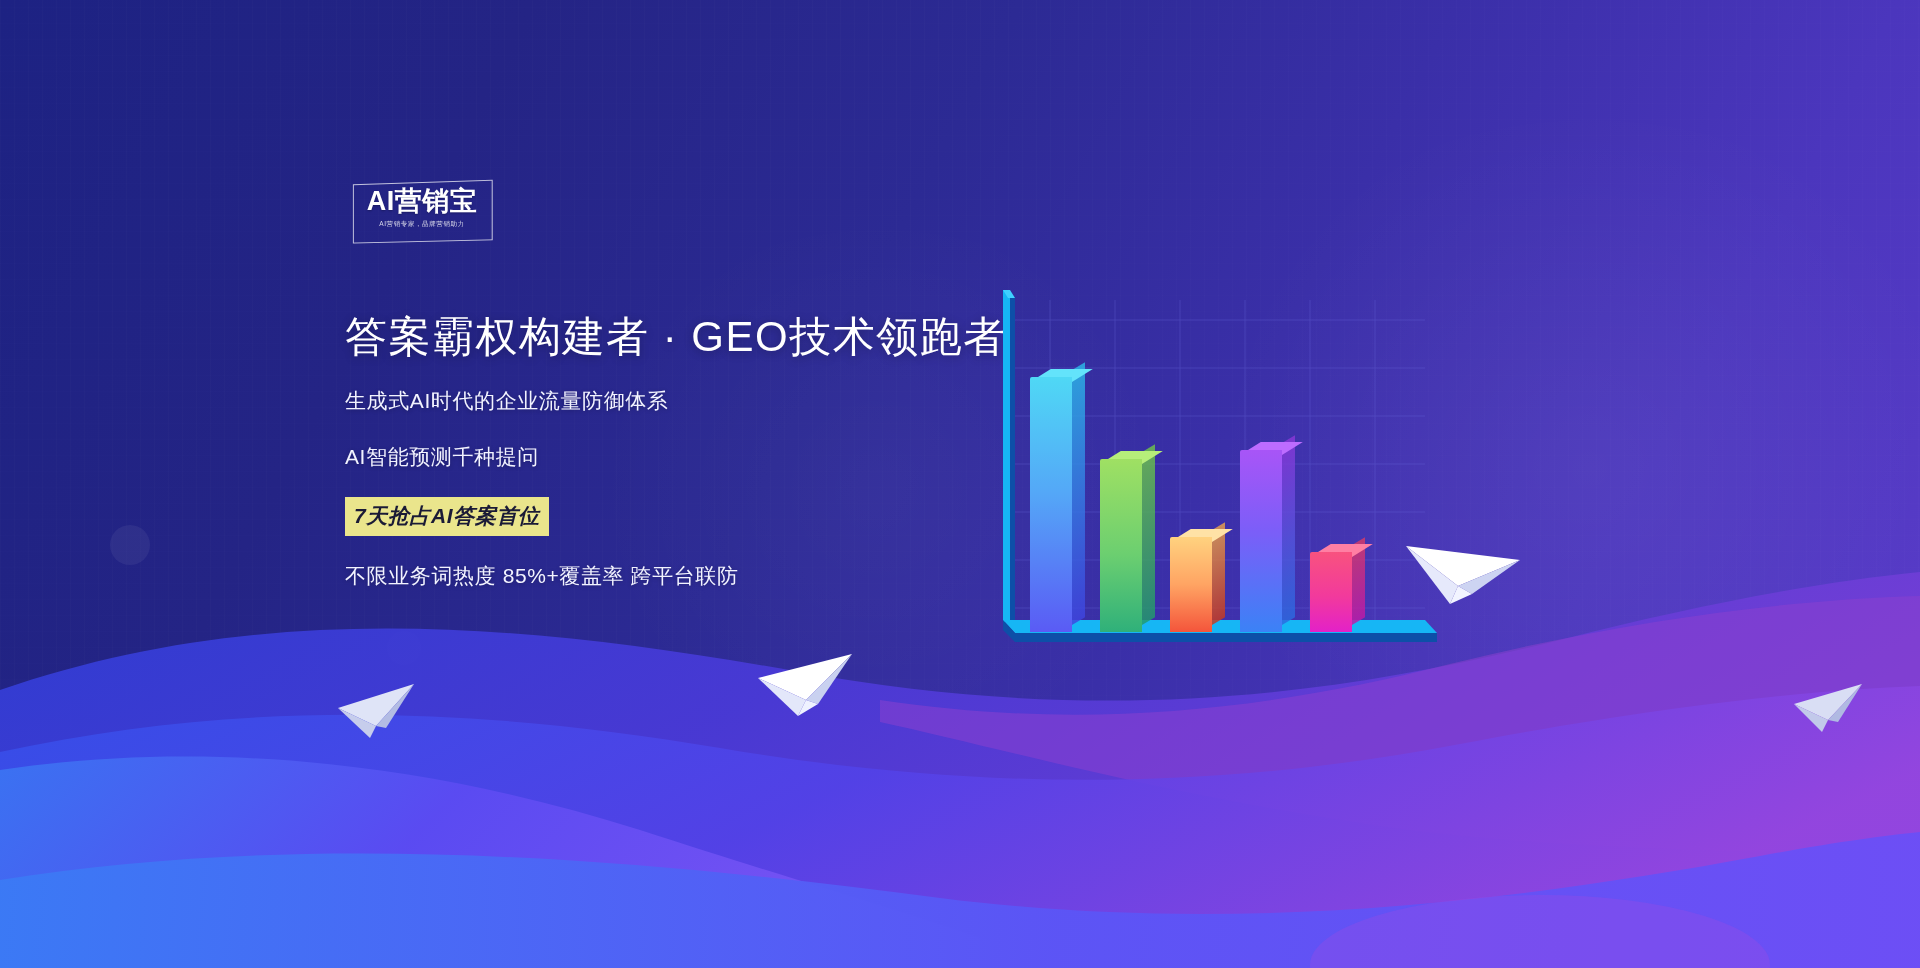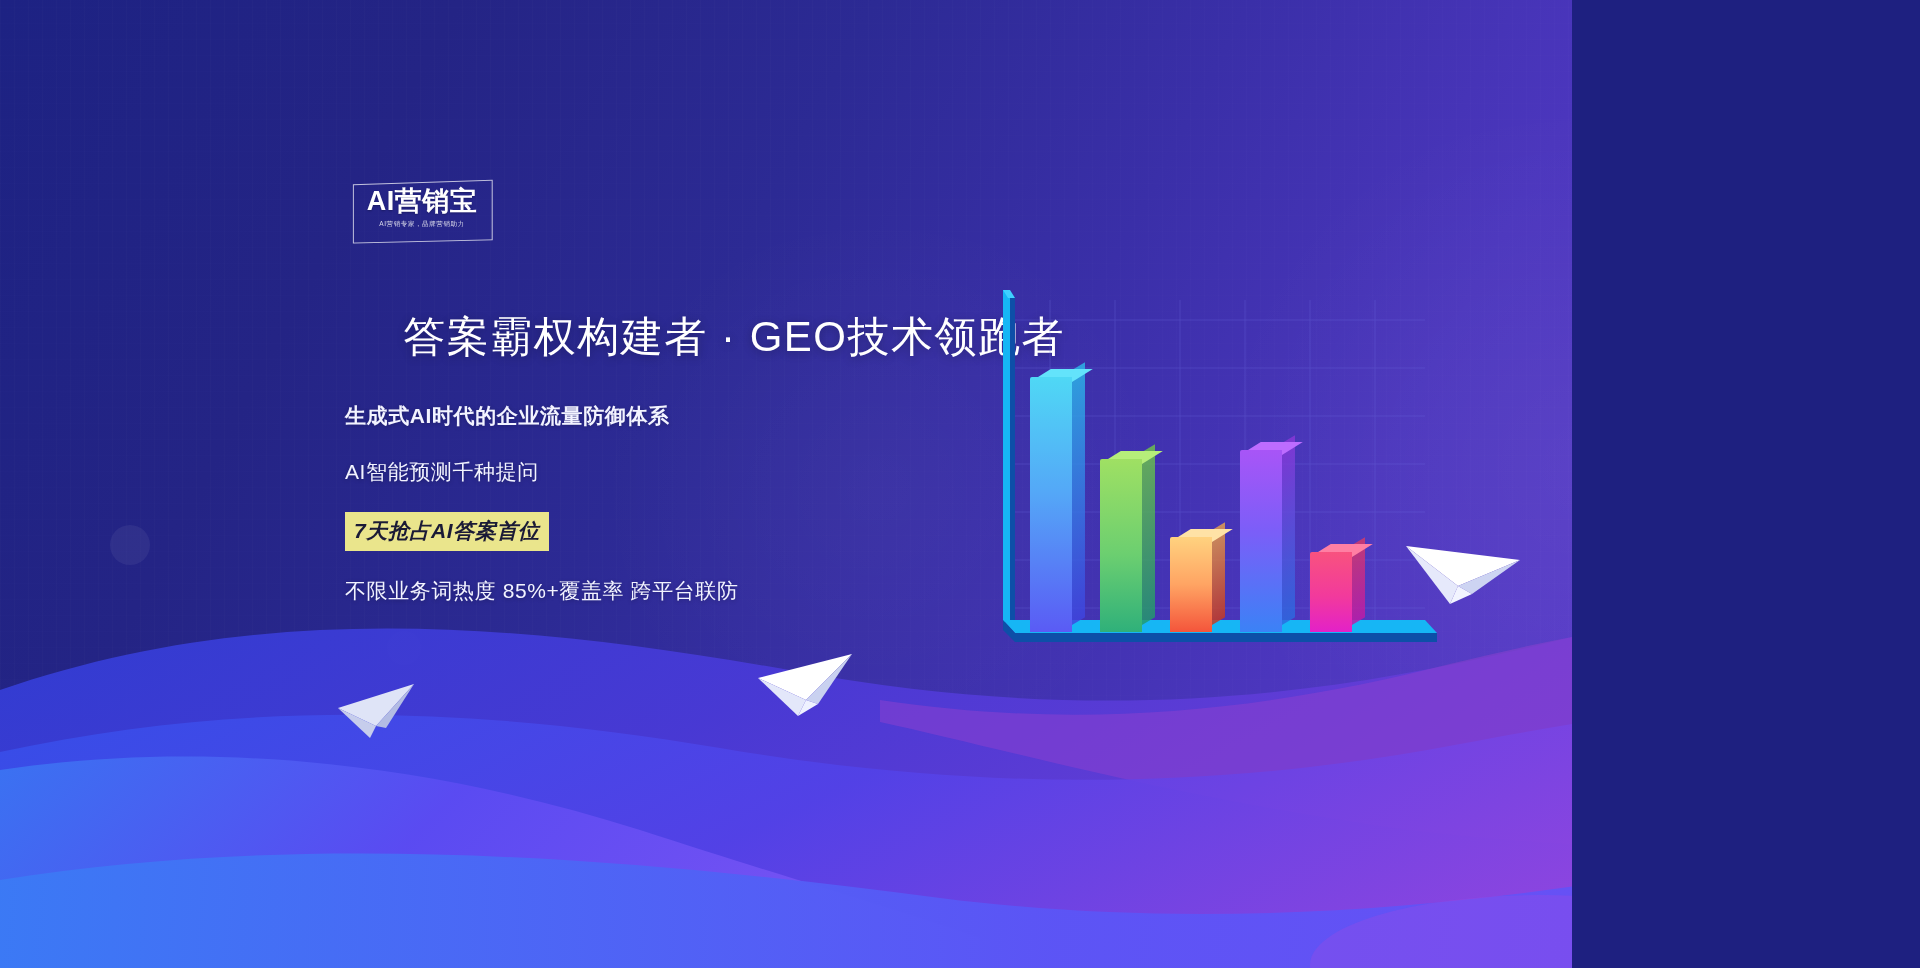--- a/index.html
+++ b/index.html
@@ -3,21 +3,21 @@
 <meta charset="utf-8">
 <title>AI营销宝 Banner</title>
 <style>
   * { margin:0; padding:0; box-sizing:border-box; }
   html,body{
     width:1920px; height:968px; overflow:hidden;
     background:#1e2080;
     font-family:"Liberation Sans","DejaVu Sans",sans-serif;
   }
   #stage{
-    position:relative; width:1572px; height:968px; overflow:hidden;
+    position:relative; width:1920px; height:968px; overflow:hidden;
     background:linear-gradient(118deg,#1d2283 0%,#242485 22%,#2c2a94 42%,#3a2fa8 60%,#4b36bd 78%,#5c3ccc 100%);
   }
   
   .bg-svg{ position:absolute; inset:0; width:1920px; height:968px; }
   .bg-texture{
     position:absolute; inset:0;
     background-image:
       repeating-linear-gradient(90deg, rgba(255,255,255,.018) 0 1px, transparent 1px 14px),
       repeating-linear-gradient(0deg, rgba(255,255,255,.012) 0 1px, transparent 1px 16px);
     opacity:.7; pointer-events:none;
@@ -51,27 +51,26 @@
     position:absolute; left:0; right:0; top:38px;
     text-align:center; color:rgba(255,255,255,.82);
     font-size:6.5px; letter-spacing:.6px; white-space:nowrap;
   }
   
   #copy{ position:absolute; left:345px; top:312px; width:720px; }
   #headline{
     color:#ffffff; font-size:42px; font-weight:400; line-height:1.18;
     letter-spacing:1.5px; white-space:nowrap;
     text-shadow:0 2px 10px rgba(0,0,0,.28);
-    text-align:right;
   }
   .sub{
     color:#f2f3ff; font-size:21px; font-weight:400; letter-spacing:.6px;
     white-space:nowrap; text-shadow:0 1px 4px rgba(0,0,0,.25);
   }
-  #sub1{ margin-top:40px;font-weight:bold; }
+  #sub1{ margin-top:25px; }
   #sub2{ margin-top:28px; }
   #highlight-wrap{ margin-top:26px; }
   #highlight{
     display:inline-block; background:#eae58c; color:#1a1a36;
     font-size:21px; font-weight:bold; letter-spacing:.6px;
     padding:5px 9px 6px 9px; white-space:nowrap;font-style:italic;
   }
   #sub4{ margin-top:26px; font-size:21px; }
   
   #chart{ position:absolute; left:975px; top:290px; width:470px; height:370px; }

